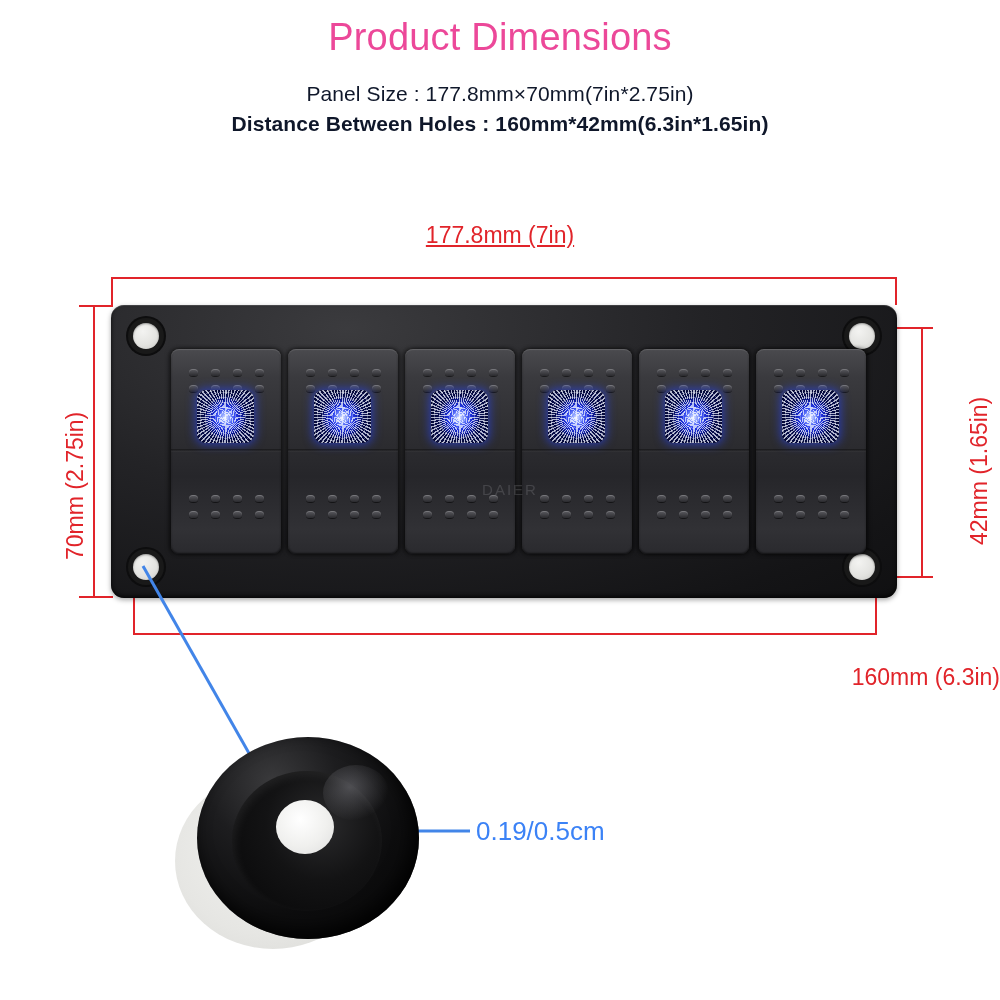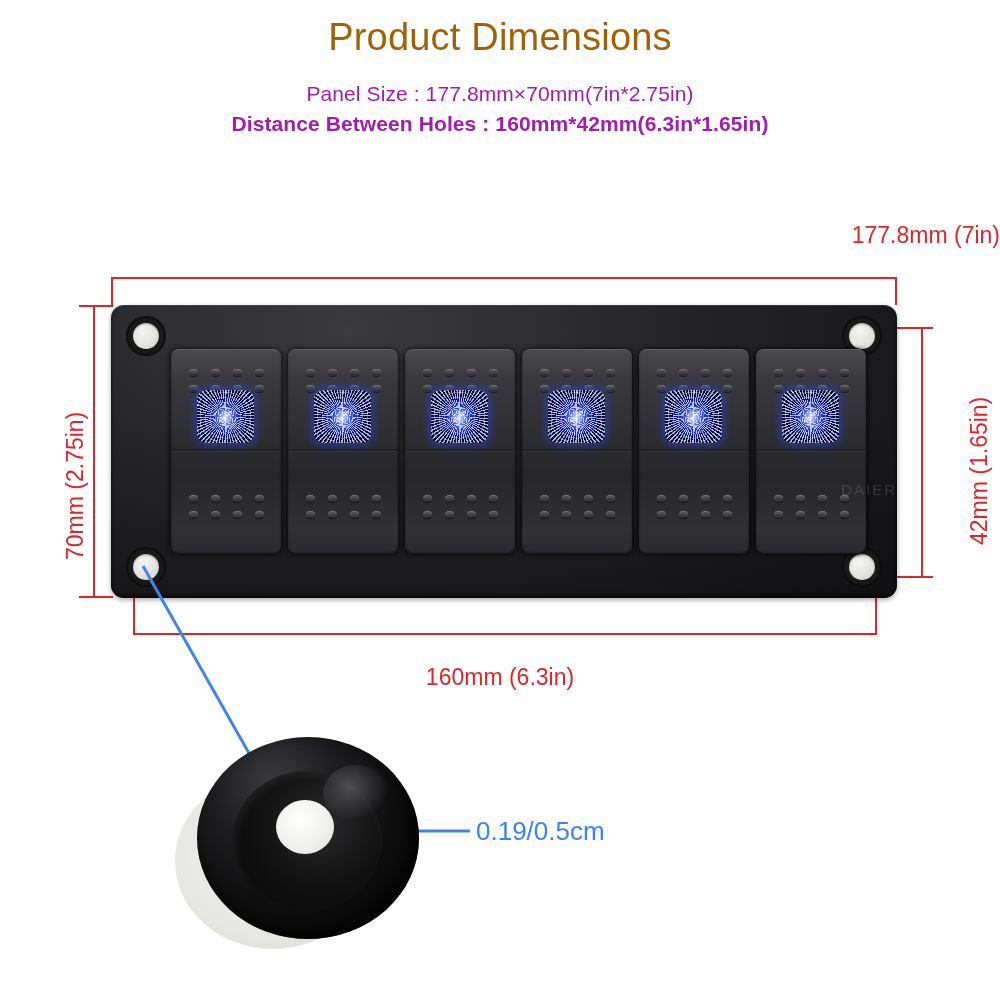--- a/index.html
+++ b/index.html
@@ -4,25 +4,25 @@
 <style>
   html,body{margin:0;padding:0;background:#ffffff;}
   body{width:1000px;height:1000px;position:relative;overflow:hidden;
        font-family:"Liberation Sans",sans-serif;-webkit-font-smoothing:antialiased;}
 
   .abs{position:absolute;}
 
   
   #title{
     left:0;top:16px;width:1000px;text-align:center;
-    font-size:38px;font-weight:400;color:#a16207;letter-spacing:.2px;
+    font-size:38px;font-weight:400;color:#ec4899;letter-spacing:.2px;
   }
   .subline{
     left:0;width:1000px;text-align:center;
-    font-size:21px;font-weight:400;color:#a21caf;letter-spacing:.1px;
+    font-size:21px;font-weight:400;color:#0f172a;letter-spacing:.1px;
   }
   #sub1{top:82px;}
   #sub2{top:112px;font-weight:bold;}
 
   
   .red{background:#E1242A;}
   .hline{height:2px;}
   .vline{width:2px;}
 
   .dimlabel{
@@ -90,21 +90,21 @@
       rgba(235,240,255,.82) 0deg 2.6deg, rgba(10,18,120,0) 2.6deg 6.2deg);
     mix-blend-mode:screen;opacity:.9;
   }
   .lens:after{ 
     content:"";position:absolute;inset:0;
     background:repeating-radial-gradient(circle at 50% 52%,
       rgba(255,255,255,.30) 0 1px, rgba(0,0,0,0) 1px 5px);
     mix-blend-mode:screen;
   }
   #watermark{
-    left:12px;right:0;top:176px;text-align:right;
+    left:12px;right:0;top:176px;text-align:center;
     font-size:15px;letter-spacing:2px;color:rgba(210,210,215,.17);
     font-family:"Liberation Sans",sans-serif;
   }
 
   
   #grommet{left:175px;top:737px;width:245px;height:213px;}
   #grommet-shadow{
     left:0;top:36px;width:196px;height:176px;border-radius:50%;
     background:radial-gradient(circle at 45% 40%,#f2f2f0 0%,#e6e6e3 60%,#d7d7d4 100%);
   }
@@ -128,39 +128,39 @@
     background:radial-gradient(circle at 42% 36%,#ffffff 0%,#f0f0ee 55%,#dedede 100%);
   }
 </style>
 </head>
 <body>
 
 <div class="abs" id="title">Product Dimensions</div>
 <div class="abs subline" id="sub1">Panel Size : 177.8mm×70mm(7in*2.75in)</div>
 <div class="abs subline" id="sub2">Distance Between Holes : 160mm*42mm(6.3in*1.65in)</div>
 
-<div class="abs dimlabel" style="left:0;width:1000px;text-align:right;top:222px;">177.8mm (7in)</div>
+<div class="abs dimlabel" style="left:0;width:1000px;text-align:center;top:222px;text-decoration:underline;">177.8mm (7in)</div>
 <div class="abs red hline" style="left:111px;top:277px;width:786px;"></div>
 <div class="abs red vline" style="left:111px;top:277px;height:28px;"></div>
 <div class="abs red vline" style="left:895px;top:277px;height:28px;"></div>
 
 <div class="abs dimlabel vlabel" style="left:62px;top:560px;transform:rotate(-90deg);">70mm (2.75in)</div>
 <div class="abs red vline" style="left:93px;top:305px;height:293px;"></div>
 <div class="abs red hline" style="left:79px;top:305px;width:34px;"></div>
 <div class="abs red hline" style="left:79px;top:596px;width:34px;"></div>
 
 <div class="abs dimlabel vlabel" style="left:966px;top:545px;transform:rotate(-90deg);">42mm (1.65in)</div>
 <div class="abs red vline" style="left:921px;top:327px;height:251px;"></div>
 <div class="abs red hline" style="left:871px;top:327px;width:62px;"></div>
 <div class="abs red hline" style="left:871px;top:576px;width:62px;"></div>
 
 <div class="abs red hline" style="left:133px;top:633px;width:744px;"></div>
 <div class="abs red vline" style="left:133px;top:578px;height:56px;"></div>
 <div class="abs red vline" style="left:875px;top:578px;height:56px;"></div>
-<div class="abs dimlabel" style="left:0;width:1000px;text-align:center;top:664px;">160mm (6.3in)</div>
+<div class="abs dimlabel" style="left:0;width:1000px;text-align:right;top:664px;">160mm (6.3in)</div>
 
 <div class="abs" id="panel">
 
   <div class="abs hole" id="hole-tl"></div>
   <div class="abs hole" id="hole-tr"></div>
   <div class="abs hole" id="hole-bl"></div>
   <div class="abs hole" id="hole-br"></div>
 
   <div class="abs switch" style="left:60px;">
     <div class="dots dots-top">

